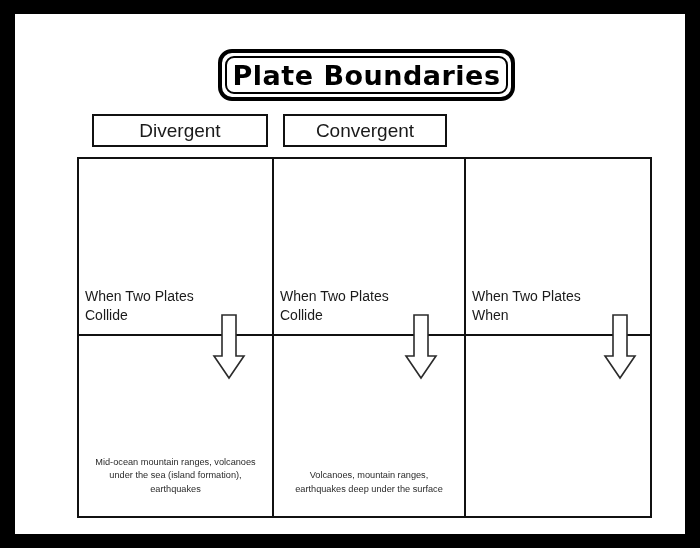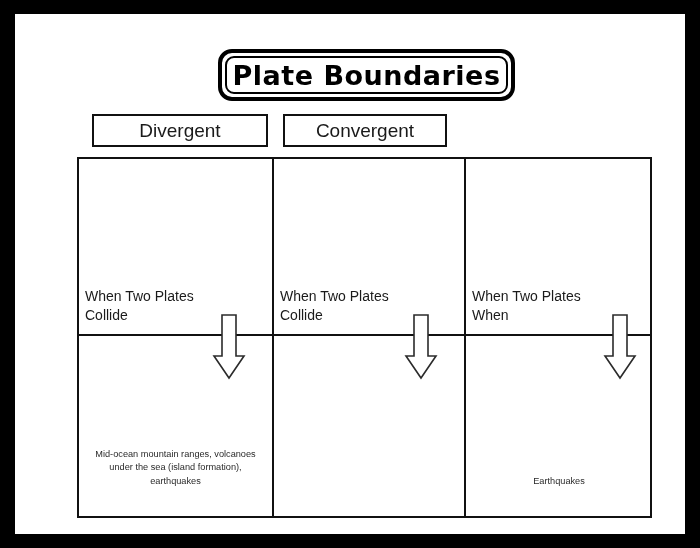--- a/index.html
+++ b/index.html
@@ -130,21 +130,21 @@
     top: 0;
     height: 175px;
     align-items: flex-end;
     padding-bottom: 10px;
   }
   
   .cell-bottom {
     top: 177px;
     height: 182px;
     align-items: flex-end;
-    padding-bottom: 30px;
+    padding-bottom: 22px;
   }
   #cell-top-0, #cell-bot-0 { left: 0px;   width: 193px; }
   #cell-top-1, #cell-bot-1 { left: 195px; width: 190px; }
   #cell-top-2, #cell-bot-2 { left: 387px; width: 186px; }
 
   .mid-text {
     font-family: "Liberation Sans", sans-serif;
     font-size: 14px;
     color: #1a1a1a;
     text-align: left;
@@ -214,22 +214,22 @@
       <div class="cell cell-top" id="cell-top-2">
         <div class="mid-text">
           <span>When Two Plates</span><br>
           <span>When</span>
         </div>
       </div>
 
       <div class="cell cell-bottom" id="cell-bot-0">
         <div class="bot-text">Mid-ocean mountain ranges, volcanoes under the sea (island formation), earthquakes</div>
       </div>
-      <div class="cell cell-bottom" id="cell-bot-2">
-        <div class="bot-text">Earthquakes</div>
+      <div class="cell cell-bottom" id="cell-bot-1">
+        <div class="bot-text">Volcanoes, mountain ranges, earthquakes deep under the surface</div>
       </div>
     </div>
 
     <svg class="arrow" id="arrow0" viewBox="0 0 34 66">
       <polygon points="10,1 24,1 24,42 32,42 17,64 2,42 10,42" fill="#ffffff" stroke="#2b2b2b" stroke-width="1.6" stroke-linejoin="miter"></polygon>
     </svg>
     <svg class="arrow" id="arrow1" viewBox="0 0 34 66">
       <polygon points="10,1 24,1 24,42 32,42 17,64 2,42 10,42" fill="#ffffff" stroke="#2b2b2b" stroke-width="1.6" stroke-linejoin="miter"></polygon>
     </svg>
     <svg class="arrow" id="arrow2" viewBox="0 0 34 66">

